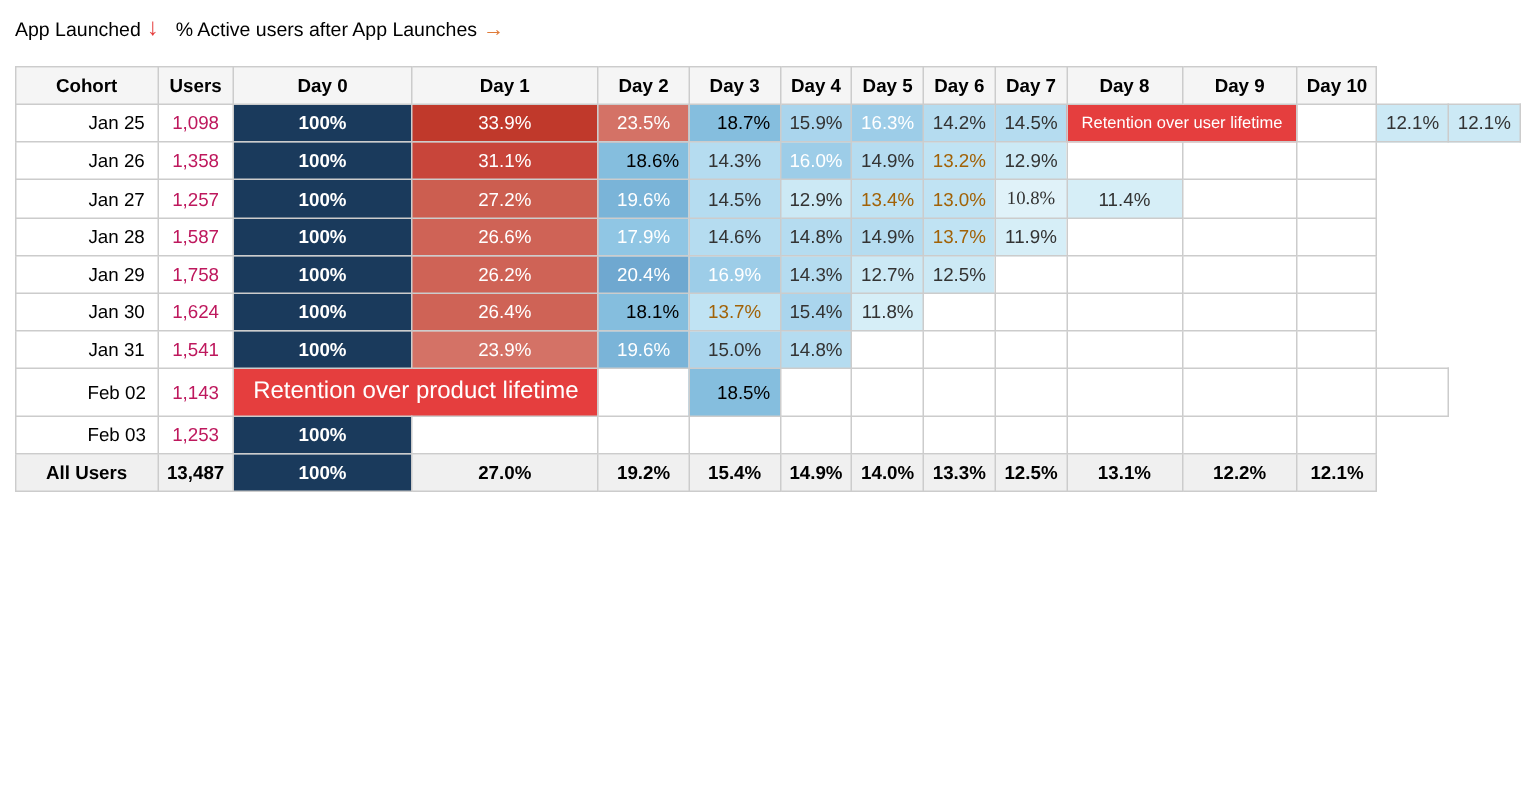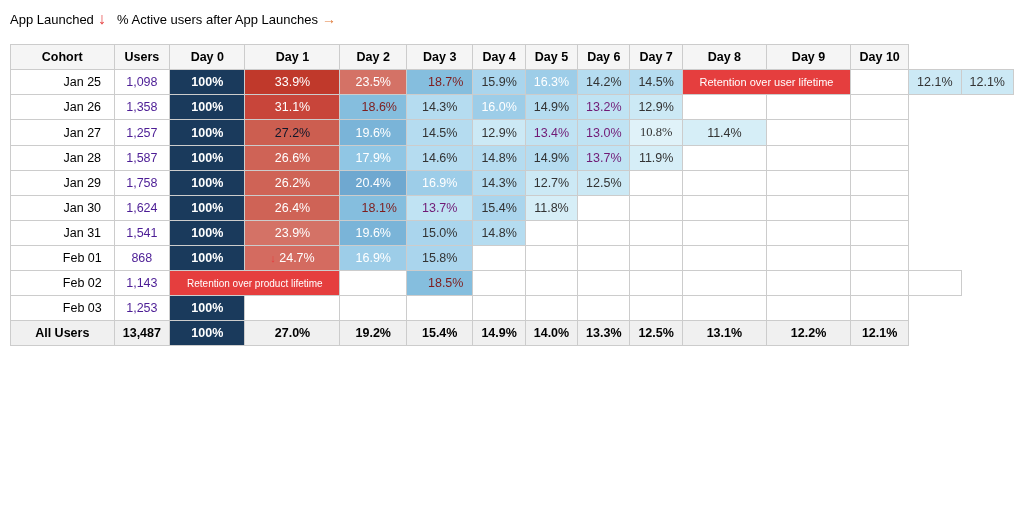--- a/index.html
+++ b/index.html
@@ -45,43 +45,43 @@
     }
     th:first-child, td:first-child {
       text-align: center;
       min-width: 65px;
     }
     td.cohort-label {
       font-weight: normal;
       padding-left: 44px;
     }
     td.users-col {
-      color: #4c1d95;
+      color: #be185d;
     }
     td.day0 {
       background: #1a3a5c;
       color: #fff;
       font-weight: bold;
     }
     
     .ret-100 { background: #1a3a5c; color: #fff; font-weight: bold; }
     .ret-33 { background: #c0392b; color: #fff; }
     .ret-31 { background: #c8453a; color: #fff; }
-    .ret-27 { background: #cc5e50; color: #0f172a; }
+    .ret-27 { background: #cc5e50; color: #ffffff; }
     .ret-26 { background: #cf6356; color: #fff; }
     .ret-24 { background: #d46b60; color: #fff; }
     .ret-23 { background: #d47266; color: #fff; }
     .ret-20 { background: #6fa8d0; color: #fff; }
     .ret-19 { background: #7ab4d8; color: #fff; }
-    .ret-18 { background: #85bede; color: #7f1d1d; padding-left: 16px; }
+    .ret-18 { background: #85bede; color: #000000; padding-left: 16px; }
     .ret-17 { background: #90c6e4; color: #fff; }
     .ret-16 { background: #9dcde8; color: #fff; }
     .ret-15 { background: #aad5ed; color: #333; }
     .ret-14 { background: #b5dcf0; color: #333; }
-    .ret-13 { background: #c0e3f3; color: #701a75; }
+    .ret-13 { background: #c0e3f3; color: #a16207; }
     .ret-12 { background: #cce9f5; color: #333; }
     .ret-11 { background: #d6eef7; color: #333; }
     .ret-10 { background: #e0f2f9; color: #333; font-family: Liberation Serif, serif; }
     .ret-blank { background: #fff; color: #333; }
     tr.all-users-row td {
       font-weight: bold;
       background: #f0f0f0;
     }
     tr.all-users-row td.day0 {
       background: #1a3a5c;
@@ -233,38 +233,23 @@
         <td class="ret-15">15.0%</td>
         <td class="ret-14">14.8%</td>
         <td class="ret-blank"></td>
         <td class="ret-blank"></td>
         <td class="ret-blank"></td>
         <td class="ret-blank"></td>
         <td class="ret-blank"></td>
         <td class="ret-blank"></td>
       </tr>
       <tr>
-        <td class="cohort-label">Feb 01</td>
-        <td class="users-col">868</td>
-        <td class="ret-100">100%</td>
-        <td class="ret-24"><span style="color:#e53e3e;font-size:11px;">↓</span> 24.7%</td>
-        <td class="ret-16">16.9%</td>
-        <td class="ret-15">15.8%</td>
-        <td class="ret-blank"></td>
-        <td class="ret-blank"></td>
-        <td class="ret-blank"></td>
-        <td class="ret-blank"></td>
-        <td class="ret-blank"></td>
-        <td class="ret-blank"></td>
-        <td class="ret-blank"></td>
-      </tr>
-      <tr>
         <td class="cohort-label">Feb 02</td>
         <td class="users-col">1,143</td>
-        <td class="retention-over-product" colspan="2" style="font-size: 10px; line-height: 1.3;">Retention over product lifetime</td>
+        <td class="retention-over-product" colspan="2" style="font-size: 16px; line-height: 1.3;">Retention over product lifetime</td>
         <td class="ret-blank"></td>
         <td class="ret-18">18.5%</td>
         <td class="ret-blank"></td>
         <td class="ret-blank"></td>
         <td class="ret-blank"></td>
         <td class="ret-blank"></td>
         <td class="ret-blank"></td>
         <td class="ret-blank"></td>
         <td class="ret-blank"></td>
         <td class="ret-blank"></td>

